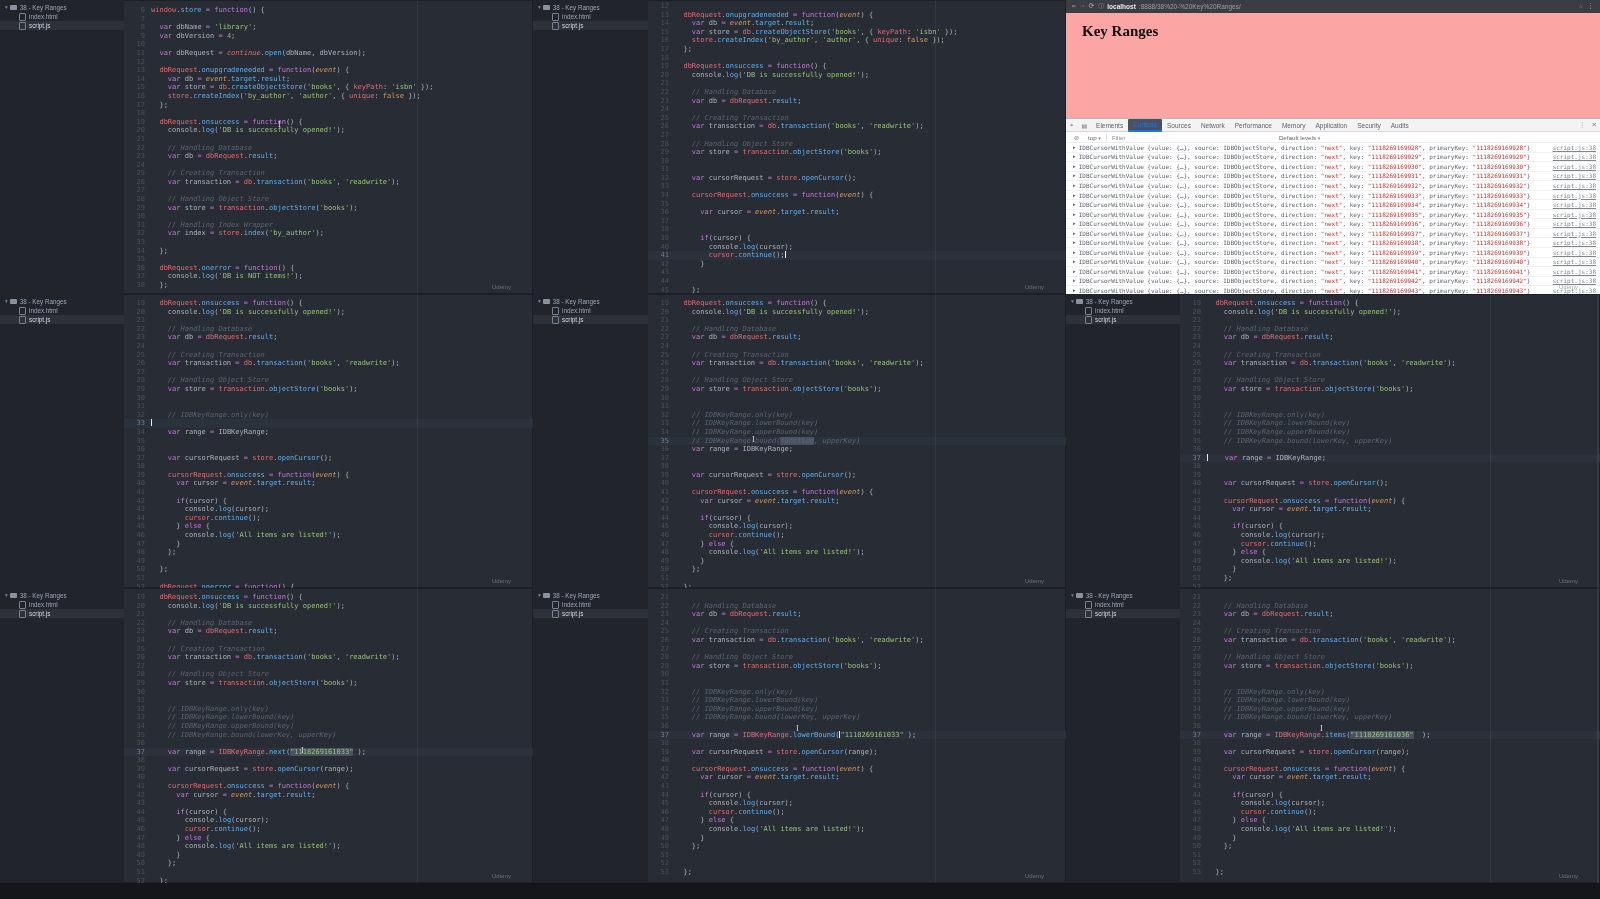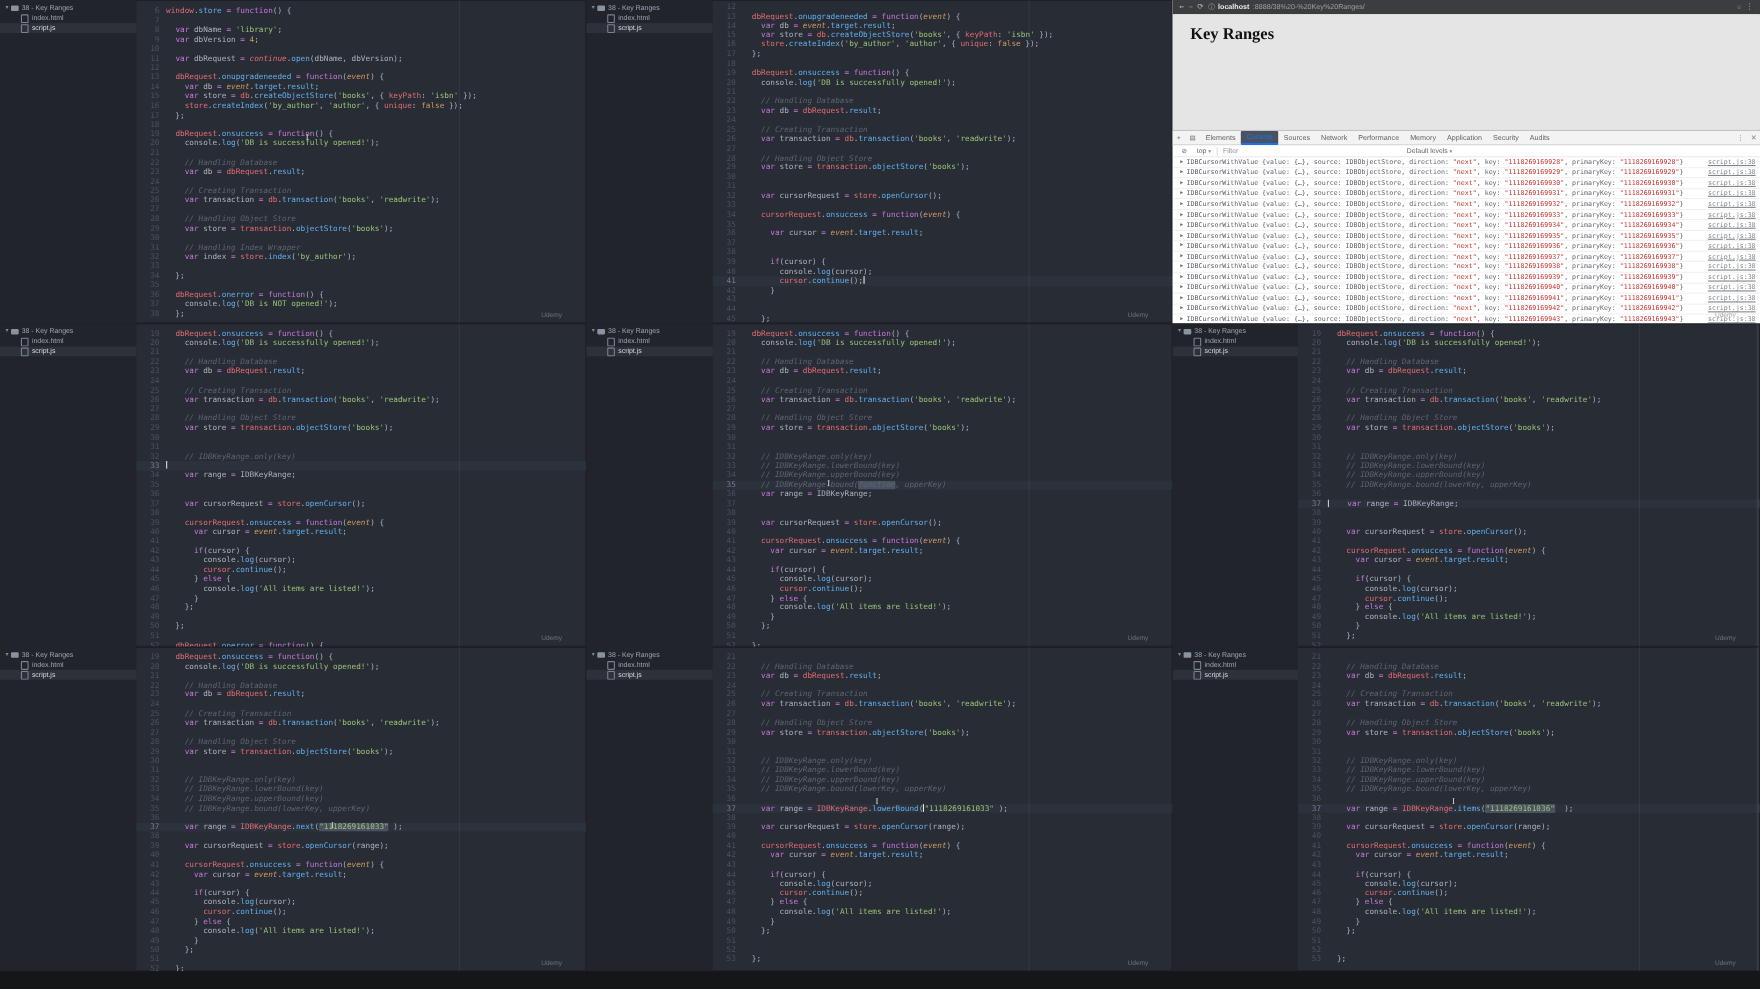--- a/index.html
+++ b/index.html
@@ -37,21 +37,21 @@
   .wm{position:absolute;right:22px;bottom:4px;font:6px "Liberation Sans",sans-serif;color:rgba(200,205,215,.42);}
   .wmd{color:#a9a9a9;}
   .ibeam{position:absolute;z-index:6;font:8px "Liberation Serif",serif;color:#e9e9e9;text-shadow:0 0 1px rgba(0,0,0,.8);}
   
   .browser{background:#fff;display:flex;flex-direction:column;}
   .nav{height:13px;background:#3b3d40;display:flex;align-items:center;gap:4px;padding:0 6px;flex:0 0 auto;}
   .nbtn{color:#b5b5b5;font-size:7px;line-height:13px;} .nbtn.dim{color:#6f7173;}
   .urlbox{flex:1;display:flex;align-items:center;gap:3px;font:6.5px "Liberation Sans",sans-serif;color:#9aa0a6;overflow:hidden;white-space:nowrap;}
   .urlbox b{color:#e8eaed;font-weight:bold;}
   .site-ic{color:#9aa0a6;font-size:6px;}
-  .page{height:105px;background:#e5e5e5;flex:0 0 auto;}
+  .page{height:105px;background:#fca5a5;flex:0 0 auto;}
   .page h1{margin:10px 0 0 16px;font:bold 15px "Liberation Serif",serif;color:#101010;}
   .dt{flex:1;border-top:1px solid #b7b7b7;display:flex;flex-direction:column;background:#fff;}
   .dtabs{height:12px;background:#f3f3f3;border-bottom:1px solid #d7d7d7;display:flex;align-items:center;
          font:6.5px "Liberation Sans",sans-serif;color:#5f6368;flex:0 0 auto;}
   .dic{padding:0 4px;color:#6e7275;font-size:6px;}
   .dtab{padding:0 5px;line-height:11px;height:11px;}
   .dtab.sel{color:#1a73e8;border-bottom:2px solid #1a73e8;}
   .dright{margin-left:auto;padding:0 3px;color:#80868b;}
   .dright+.dright{margin-left:0;}
   .dfilter{height:10px;border-bottom:1px solid #ececec;display:flex;align-items:center;gap:5px;
@@ -208,21 +208,21 @@
           <div class="cl">
             <span class="gut">35</span>
             <span class="ct"></span>
           </div>
           <div class="cl">
             <span class="gut">36</span>
             <span class="ct">  <span class="t-o">dbRequest</span>.<span class="t-f">onerror</span> <span class="t-k">=</span> <span class="t-k">function</span>() {</span>
           </div>
           <div class="cl">
             <span class="gut">37</span>
-            <span class="ct">    <span class="t-p">console</span>.<span class="t-f">log</span>(<span class="t-s">'DB is NOT opened!'</span>);</span>
+            <span class="ct">    <span class="t-p">console</span>.<span class="t-f">log</span>(<span class="t-s">'DB is NOT items!'</span>);</span>
           </div>
           <div class="cl">
             <span class="gut">38</span>
             <span class="ct">  };</span>
           </div>
           <div class="ruler"></div>
         </div>
         <div class="wm">Udemy</div>
       </div>
       <div class="tile editor c1 p2">

